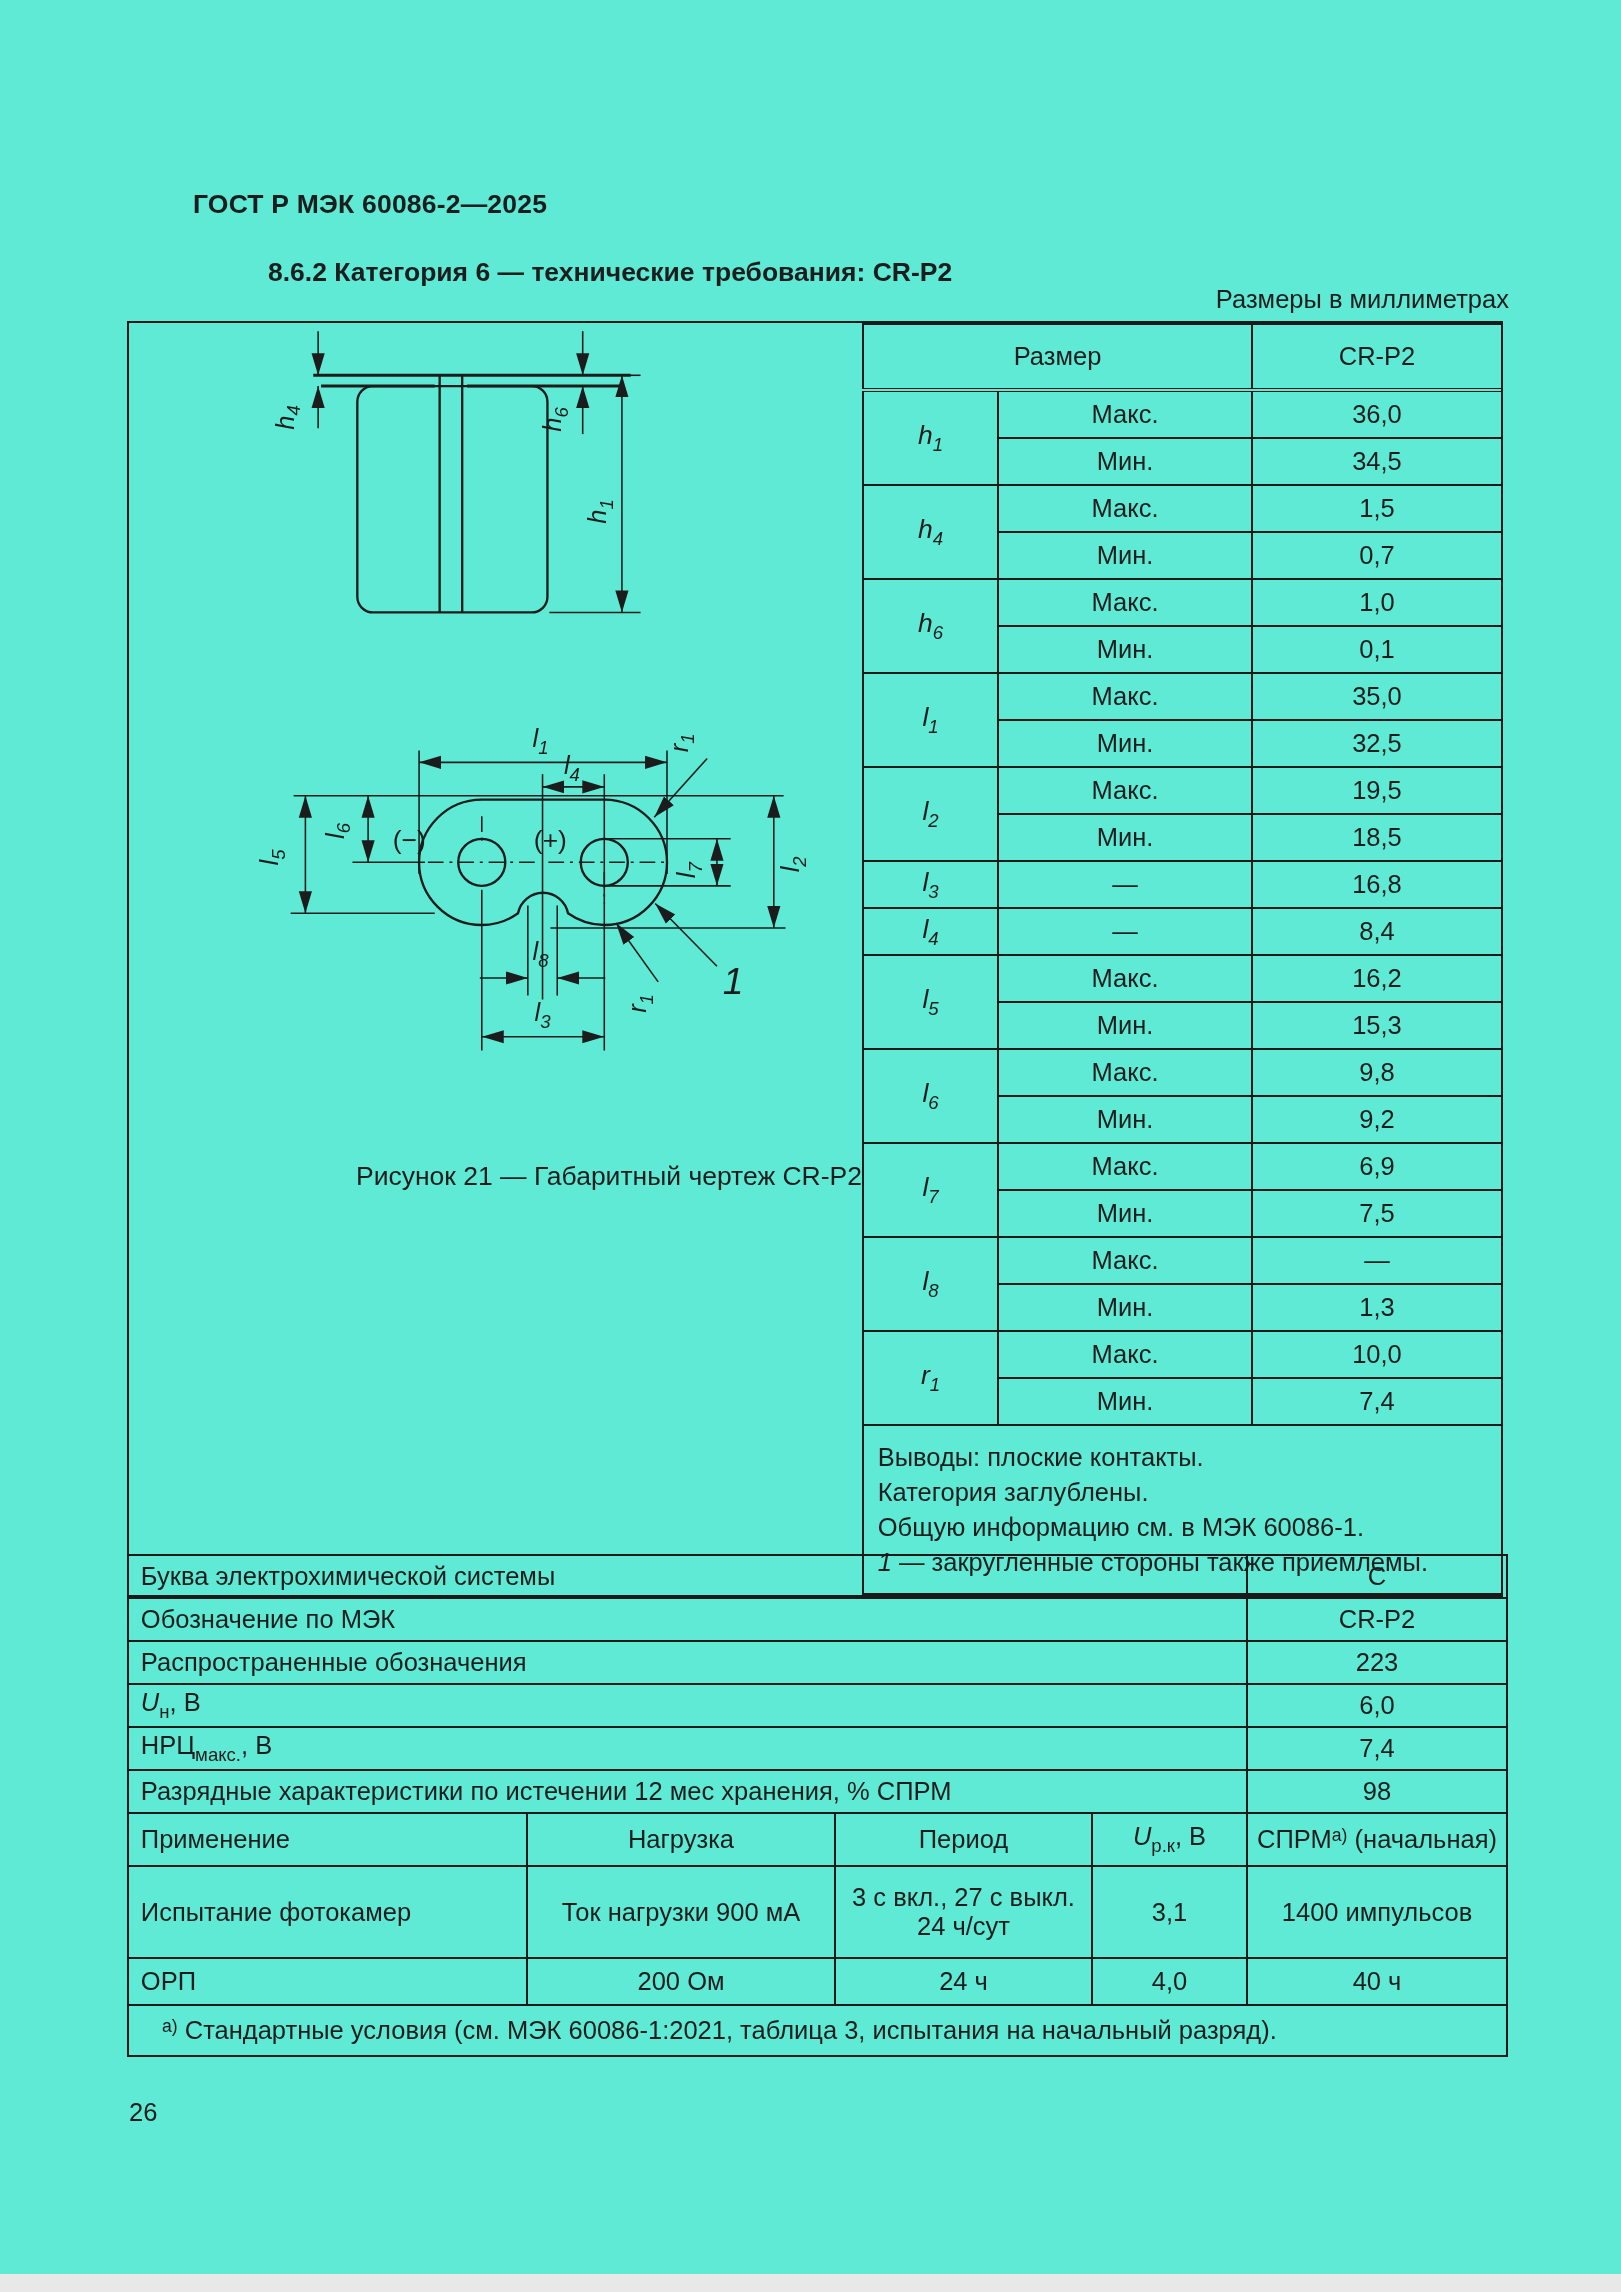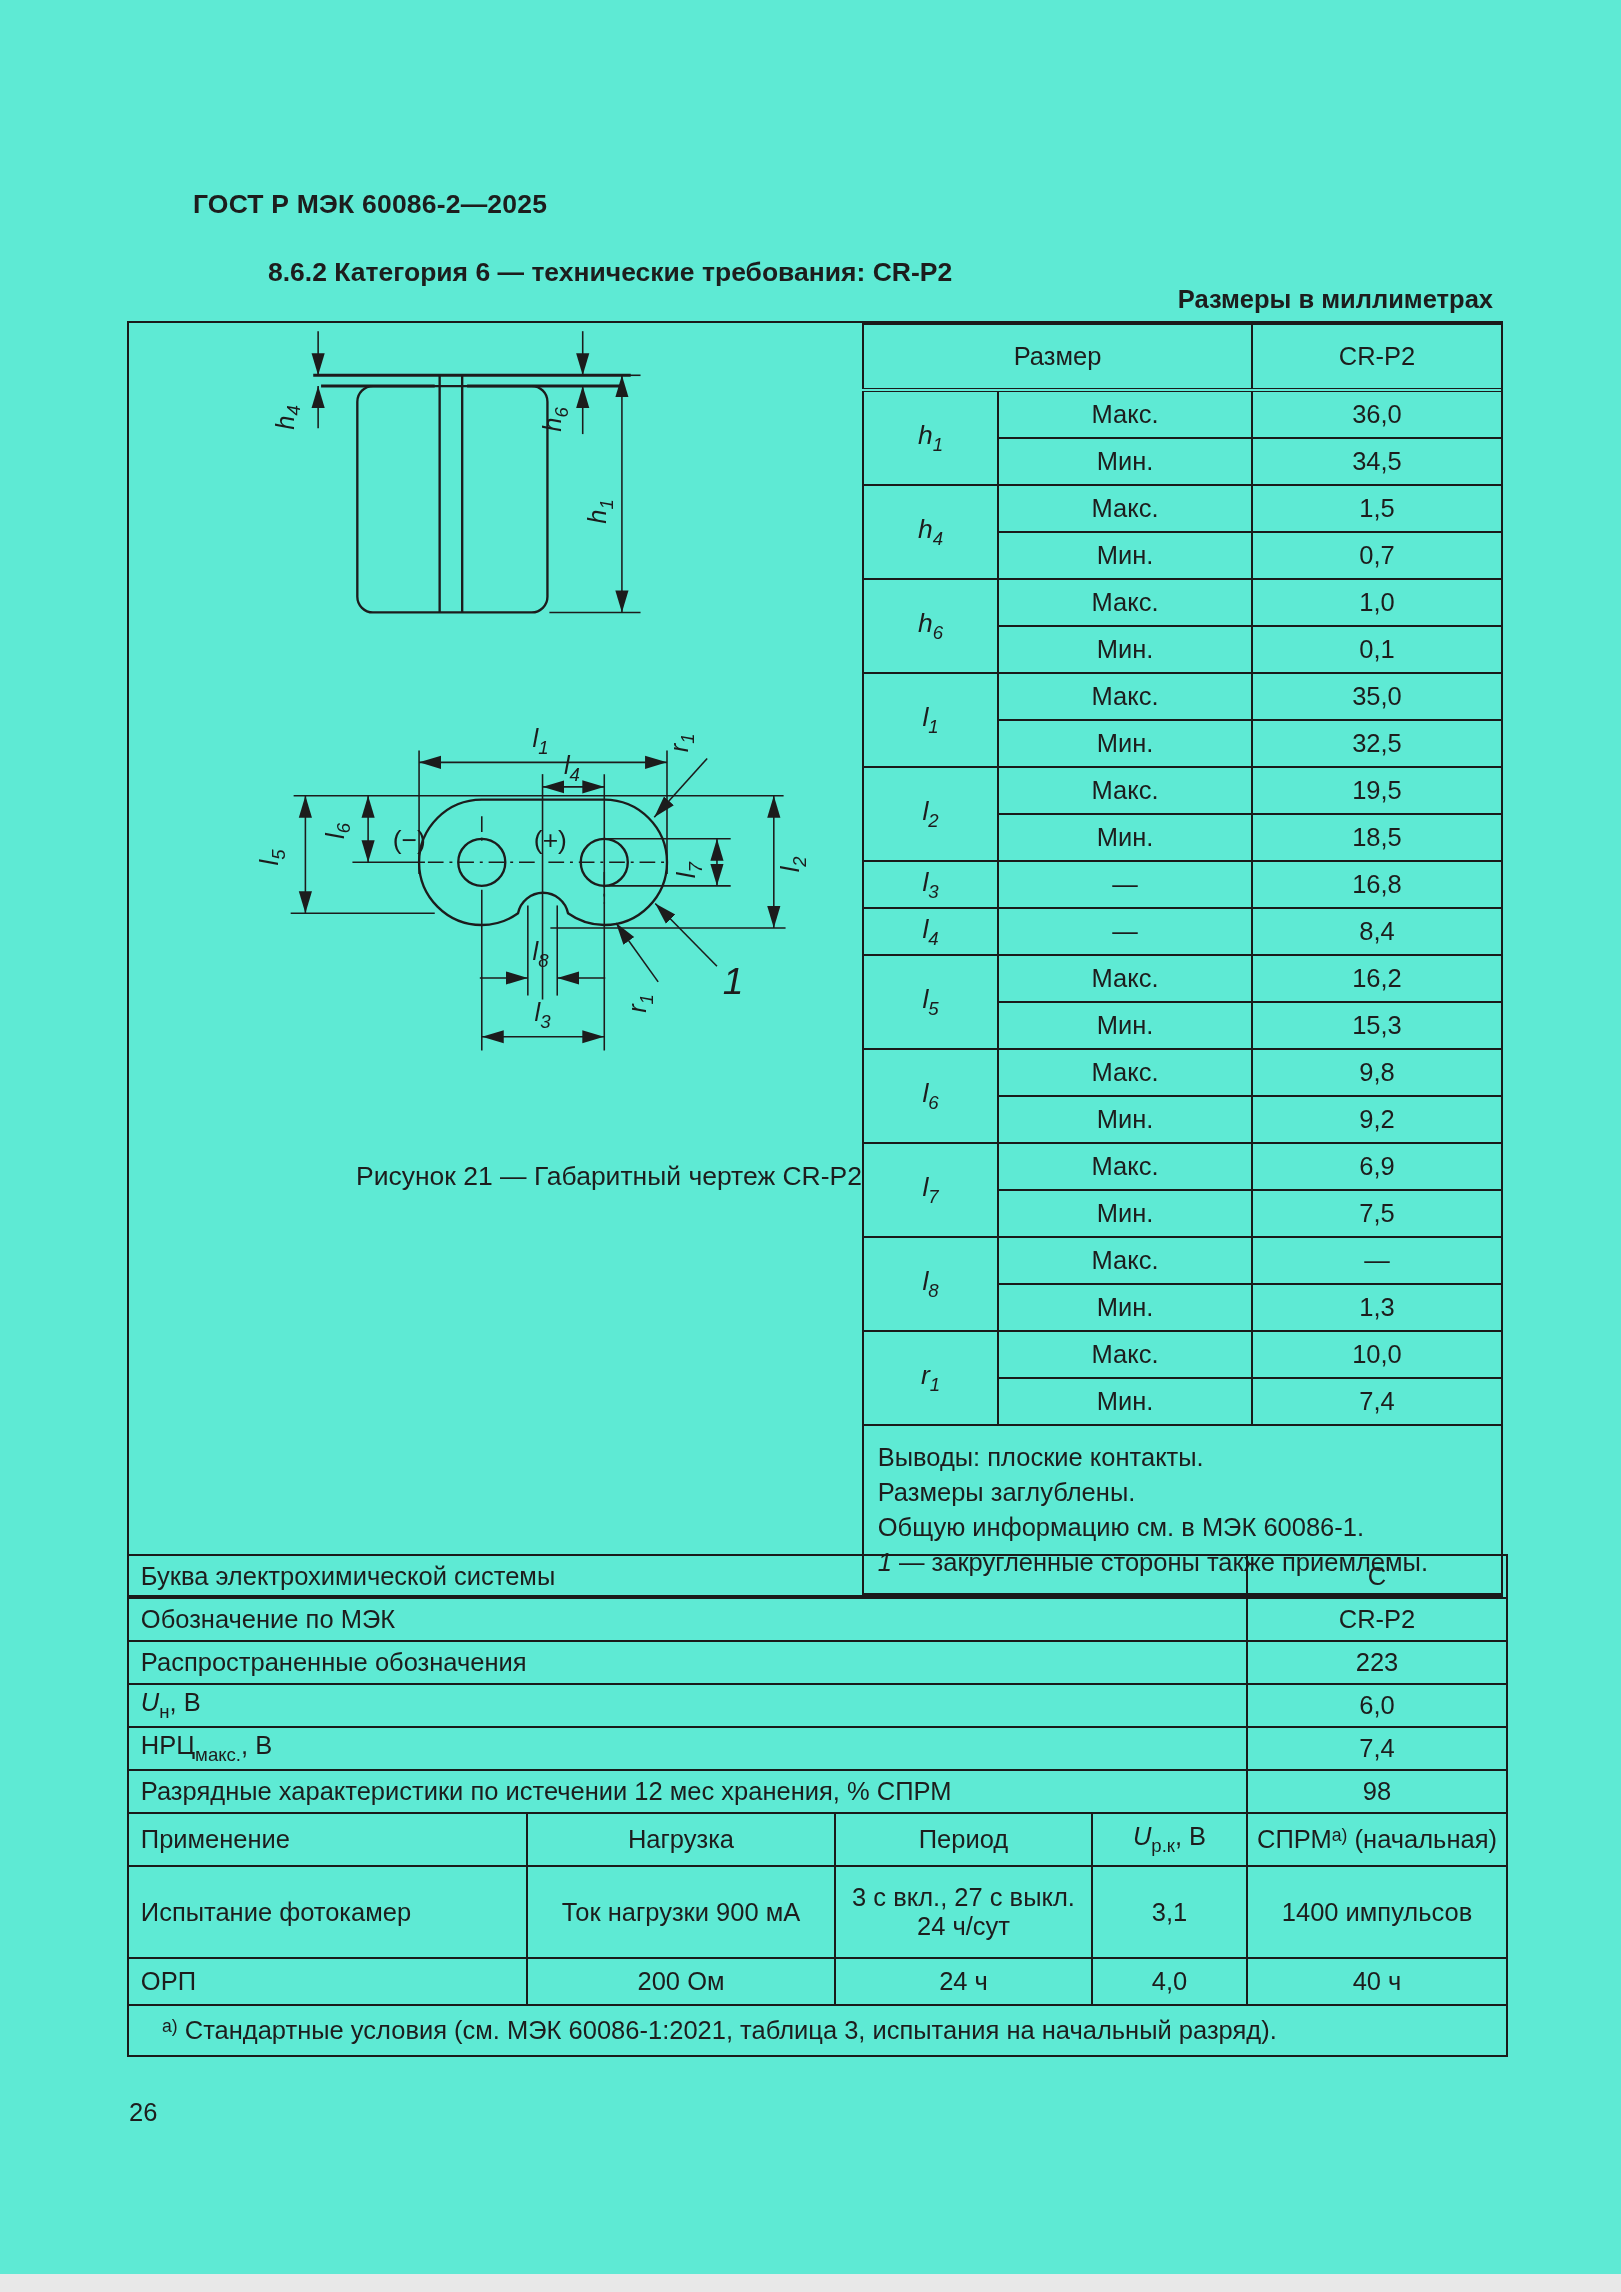--- a/index.html
+++ b/index.html
@@ -4,21 +4,21 @@
 <style>
   html,body{margin:0;padding:0;background:#e8e8e8;}
   .page{
     position:relative;width:1621px;height:2274px;background:#5eead4;
     font-family:"Liberation Sans","DejaVu Sans",sans-serif;color:#1d1d1d;
     overflow:hidden;
   }
   .abs{position:absolute;}
   .doc-ref{left:193px;top:189px;font-size:26.5px;font-weight:bold;letter-spacing:0.2px;}
   .sec-title{left:268px;top:257px;font-size:26.5px;font-weight:bold;}
-  .units-note{right:128px;top:285px;font-size:25.5px;font-weight:bold;}
+  .units-note{right:112px;top:285px;font-size:25.5px;}
   .pagenum{left:129px;top:2098px;font-size:25.5px;}
 
   
   .main-block{left:127px;top:321px;width:1372px;border:2.9px solid #1a1a1a;display:flex;}
   .drawing-cell{width:733px;position:relative;flex:0 0 733px;}
   .fig-caption{position:absolute;left:0;top:838px;width:100%;text-align:right;font-size:26.5px;}
 
   table{border-collapse:collapse;table-layout:fixed;}
   .dims{width:639px;border-left:2px solid #1a1a1a;font-size:25.5px;padding-left:46px;}
   .dims td{border:2px solid #1a1a1a;text-align:center;vertical-align:middle;padding:0;}
@@ -294,21 +294,21 @@
         <td>10,0</td>
       </tr>
       <tr class="r">
         <td>Мин.</td>
         <td>7,4</td>
       </tr>
 
       <tr>
         <td class="notes" colspan="3">
           <div>Выводы: плоские контакты.</div>
-          <div>Размеры заглублены.</div>
+          <div>Категория заглублены.</div>
           <div>Общую информацию см. в МЭК 60086-1.</div>
           <div><span class="it">1</span><span> — закругленные стороны также приемлемы.</span></div>
         </td>
       </tr>
     </tbody>
       </table>
   </div>
 
   <div class="abs spec">
     <table class="outer">

